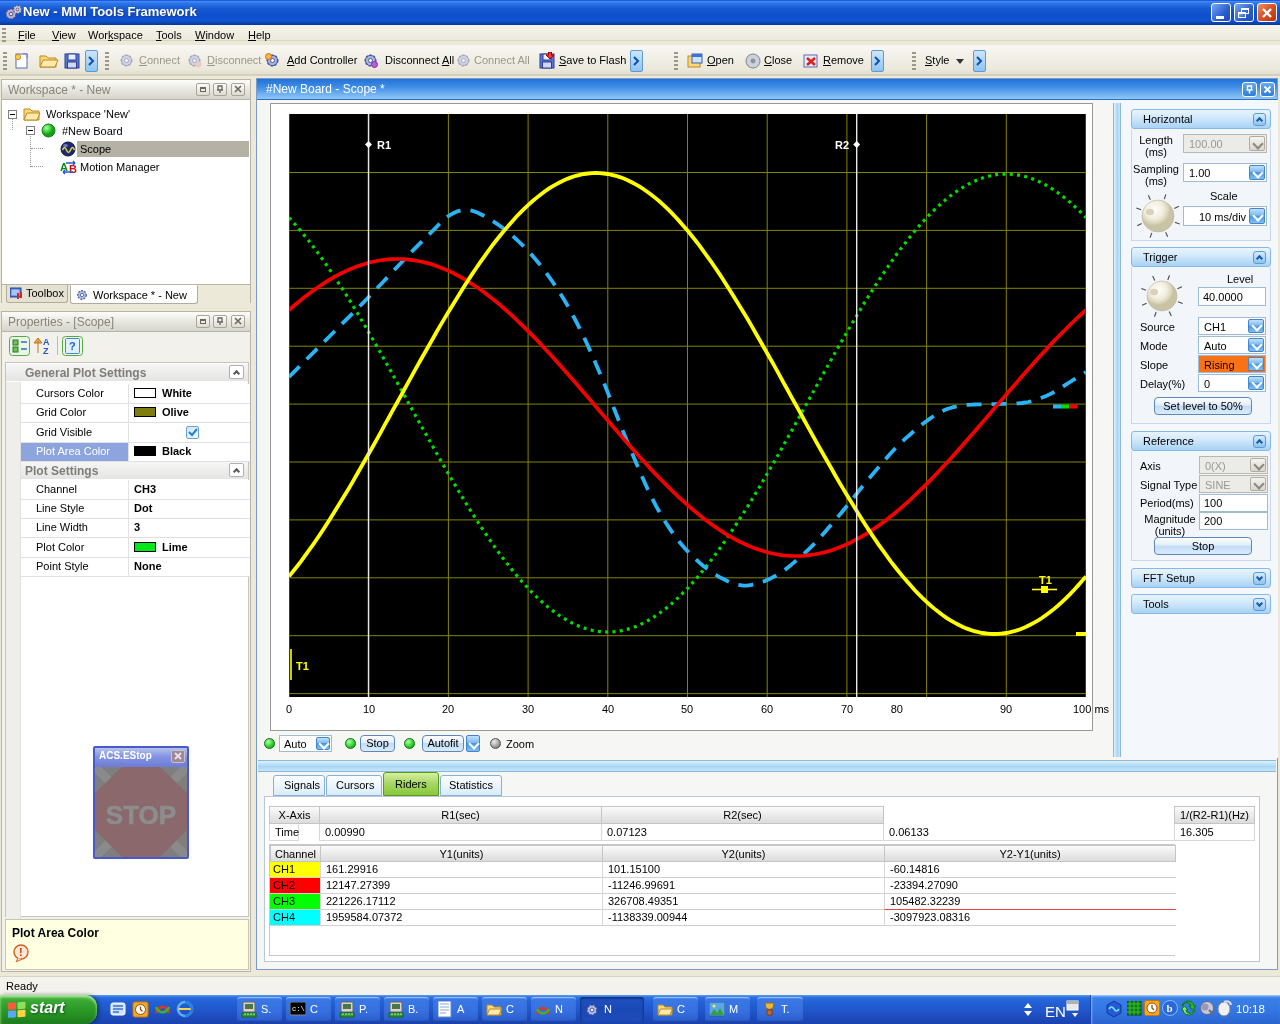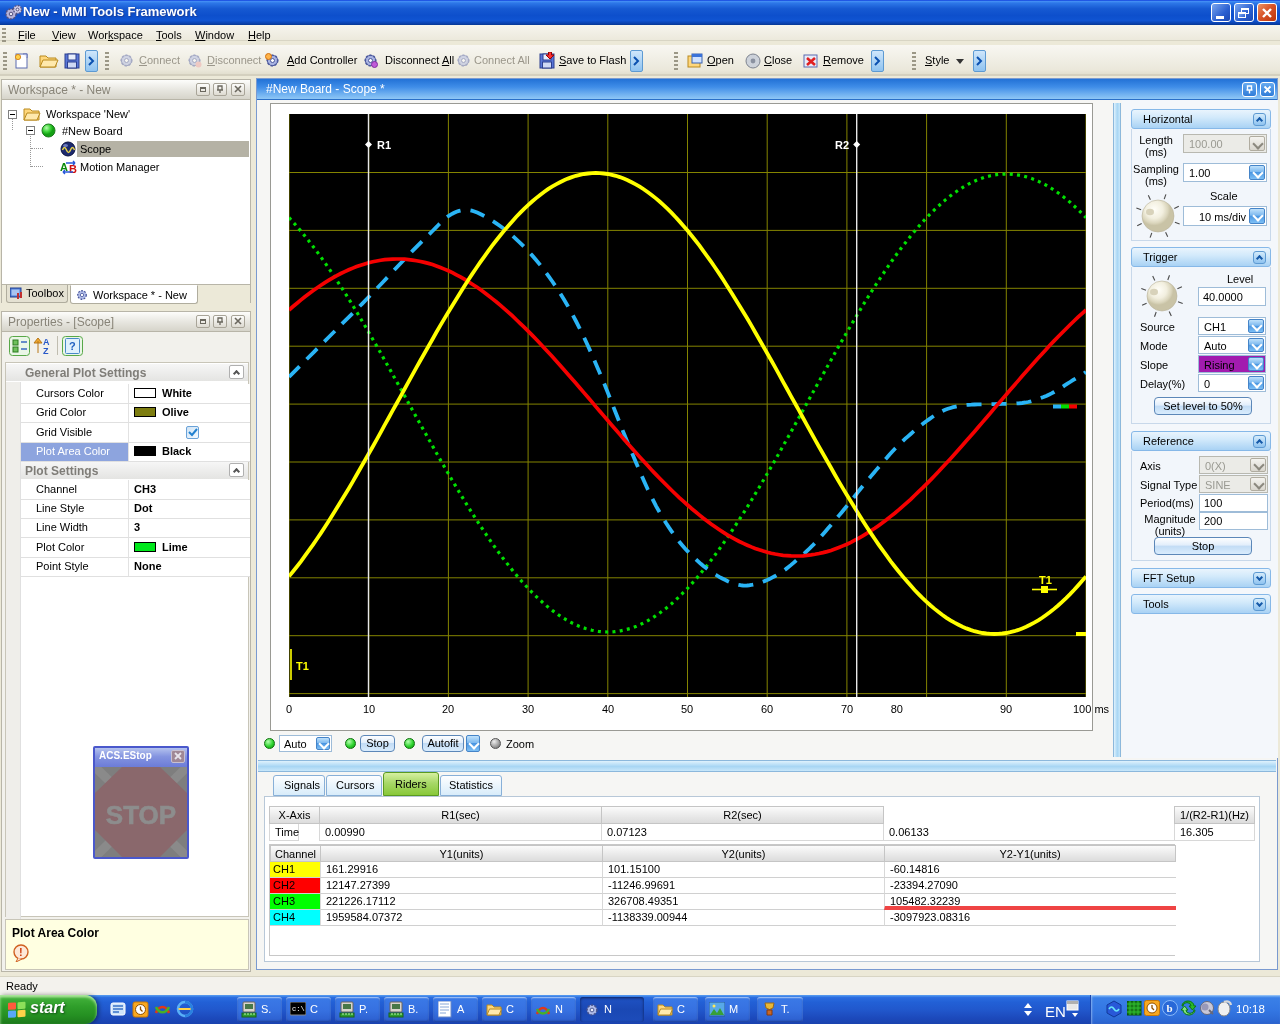--- a/index.html
+++ b/index.html
@@ -525,21 +525,21 @@
       </div>
       <div class="abs" style="left:0;top:49px;width:50px;height:16px;background:#00ff00;border-bottom:1px solid #d0d0d0;">
         <span style="position:absolute;left:3px;top:1px;">CH3</span>
       </div>
       <div class="abs" style="left:50px;top:49px;width:283px;height:16px;background:#fff;border-bottom:1px solid #d0d0d0;border-left:1px solid #d8d8d8;">
         <span style="position:absolute;left:5px;top:1px;">221226.17112</span>
       </div>
       <div class="abs" style="left:332px;top:49px;width:283px;height:16px;background:#fff;border-bottom:1px solid #d0d0d0;border-left:1px solid #d8d8d8;">
         <span style="position:absolute;left:5px;top:1px;">326708.49351</span>
       </div>
-      <div class="abs" style="left:614px;top:49px;width:292px;height:16px;background:#fff;border-bottom:4px solid #ef4444;border-left:1px solid #d8d8d8;">
+      <div class="abs" style="left:614px;top:49px;width:292px;height:16px;background:#fff;border-bottom:1px solid #ef4444;border-left:1px solid #d8d8d8;">
         <span style="position:absolute;left:5px;top:1px;">105482.32239</span>
       </div>
       <div class="abs" style="left:0;top:65px;width:50px;height:16px;background:#00ffff;border-bottom:1px solid #d0d0d0;">
         <span style="position:absolute;left:3px;top:1px;">CH4</span>
       </div>
       <div class="abs" style="left:50px;top:65px;width:283px;height:16px;background:#fff;border-bottom:1px solid #d0d0d0;border-left:1px solid #d8d8d8;">
         <span style="position:absolute;left:5px;top:1px;">1959584.07372</span>
       </div>
       <div class="abs" style="left:332px;top:65px;width:283px;height:16px;background:#fff;border-bottom:1px solid #d0d0d0;border-left:1px solid #d8d8d8;">
         <span style="position:absolute;left:5px;top:1px;">-1138339.00944</span>
@@ -631,21 +631,21 @@
       <div class="abs" style="left:66px;top:50px;width:68px;height:18px;background:#fff;border:1px solid #9ebcd8;">
         <span style="position:absolute;left:5px;top:3px;color:#000;">CH1</span>
         <div class="dd" style="position:absolute;right:1px;top:1px;bottom:1px;width:16px;"></div>
       </div>
       <div class="abs" style="left:8px;top:73px;">Mode</div>
       <div class="abs" style="left:66px;top:69px;width:68px;height:18px;background:#fff;border:1px solid #9ebcd8;">
         <span style="position:absolute;left:5px;top:3px;color:#000;">Auto</span>
         <div class="dd" style="position:absolute;right:1px;top:1px;bottom:1px;width:16px;"></div>
       </div>
       <div class="abs" style="left:8px;top:92px;">Slope</div>
-      <div class="abs" style="left:66px;top:88px;width:68px;height:18px;background:#a21caf;border:1px solid #9ebcd8;">
+      <div class="abs" style="left:66px;top:88px;width:68px;height:18px;background:#f97316;border:1px solid #9ebcd8;">
         <span style="position:absolute;left:5px;top:3px;color:#000;">Rising</span>
         <div class="dd" style="position:absolute;right:1px;top:1px;bottom:1px;width:16px;"></div>
       </div>
       <div class="abs" style="left:8px;top:111px;">Delay(%)</div>
       <div class="abs" style="left:66px;top:107px;width:68px;height:18px;background:#fff;border:1px solid #9ebcd8;">
         <span style="position:absolute;left:5px;top:3px;color:#000;">0</span>
         <div class="dd" style="position:absolute;right:1px;top:1px;bottom:1px;width:16px;"></div>
       </div>
       <div class="xpbtn" style="left:22px;top:130px;width:98px;height:18px;"><span style="position:relative;top:2px;">Set level to 50%</span></div>
     </div>

